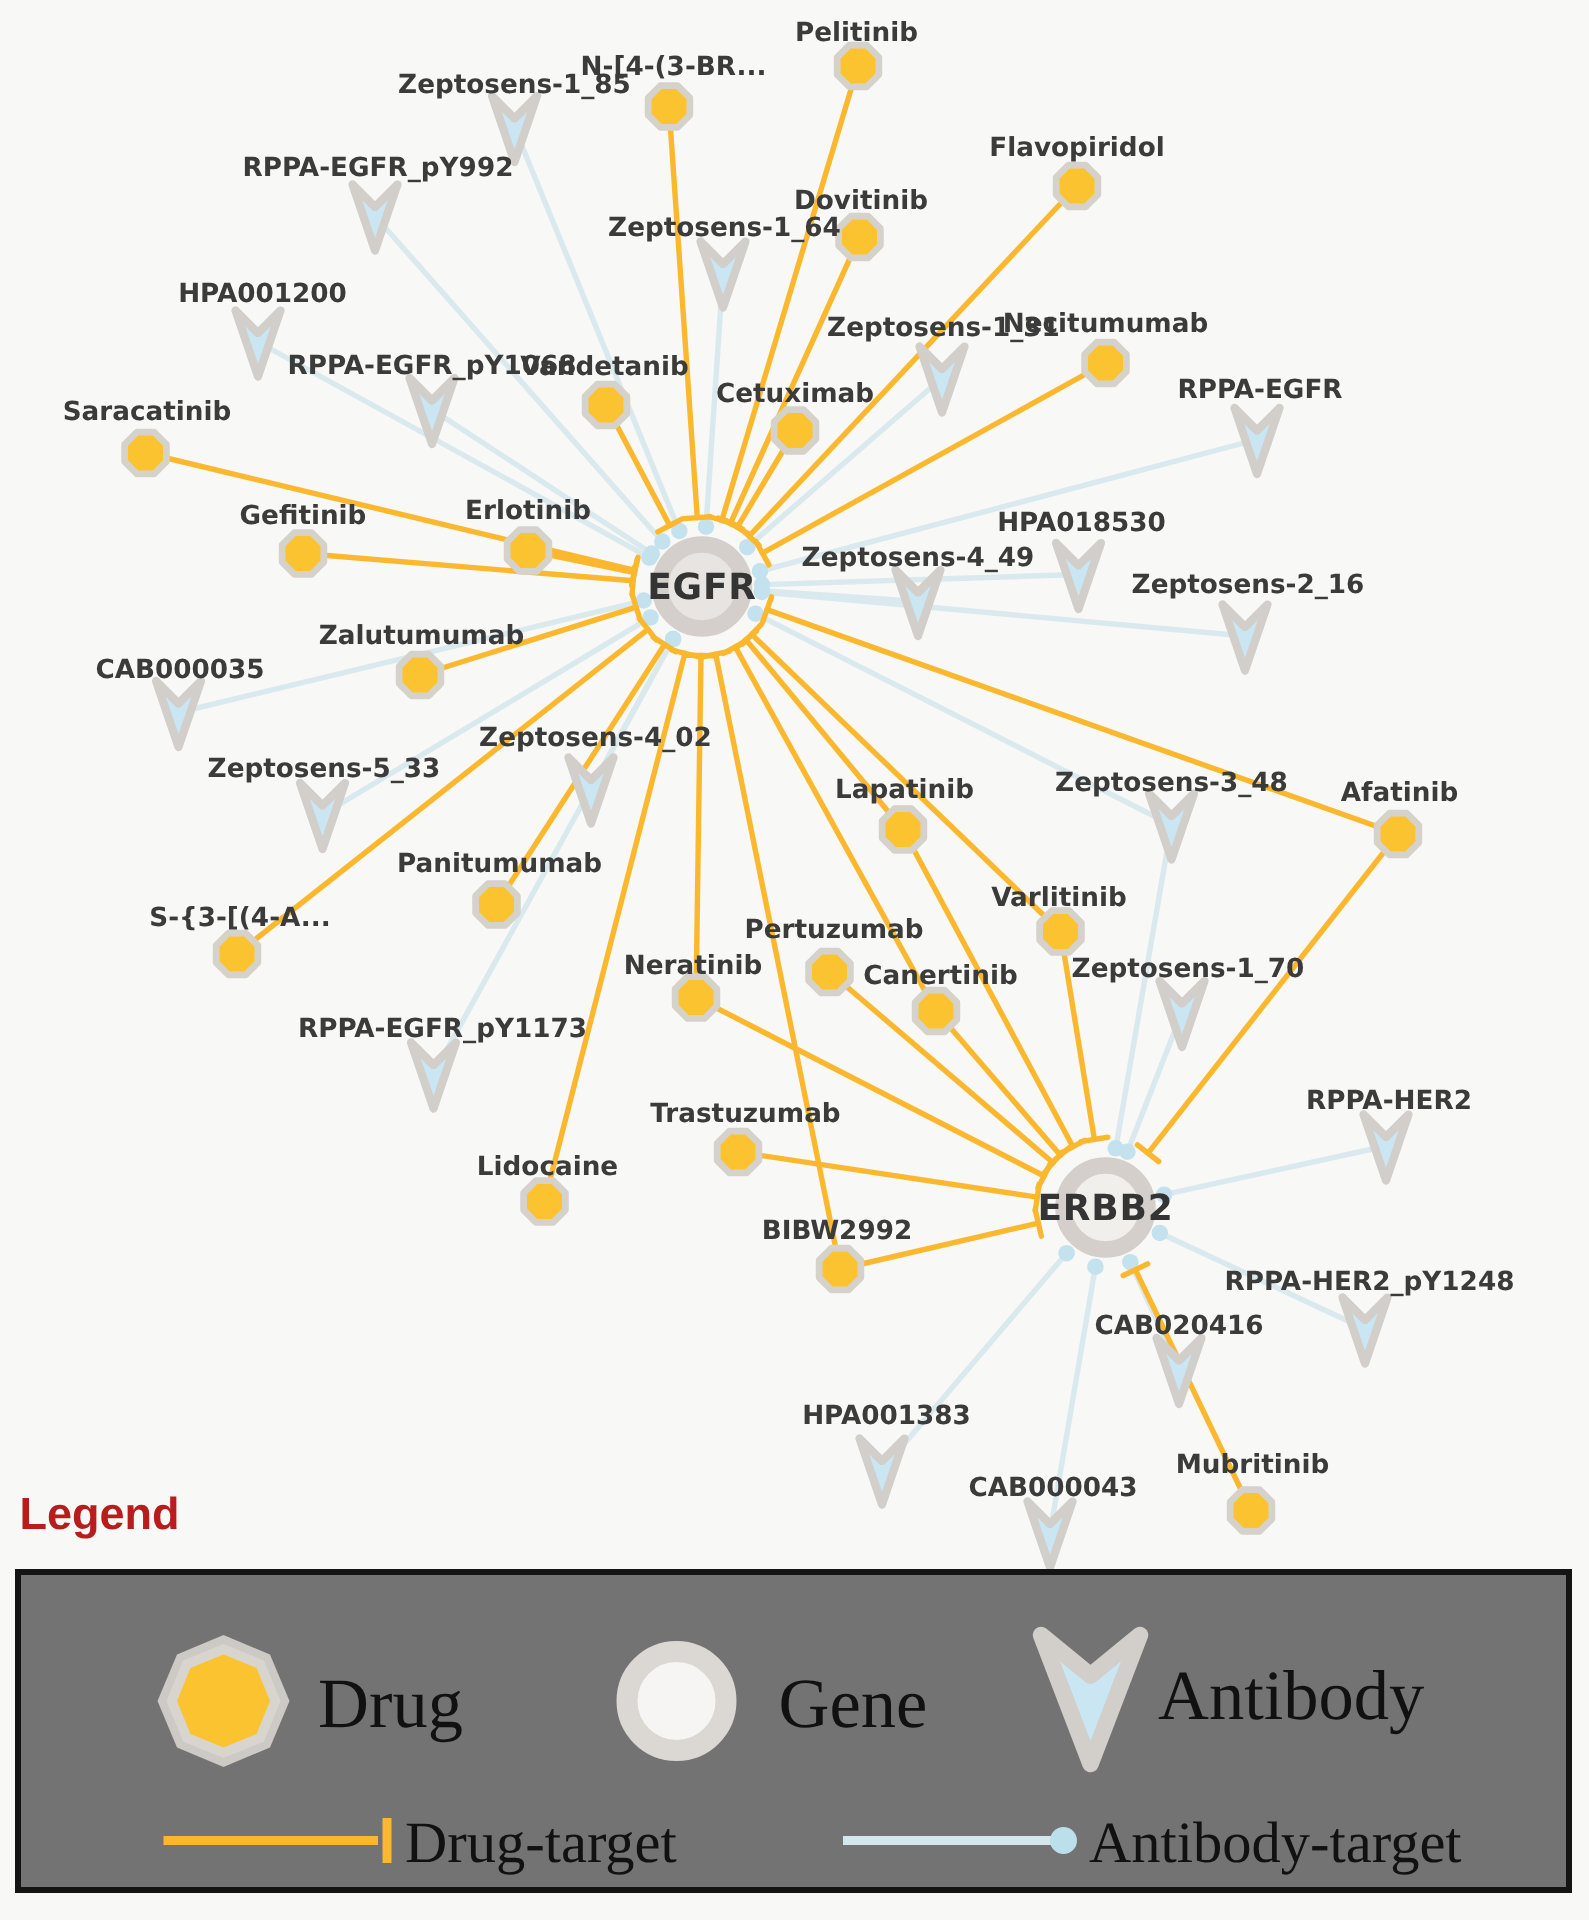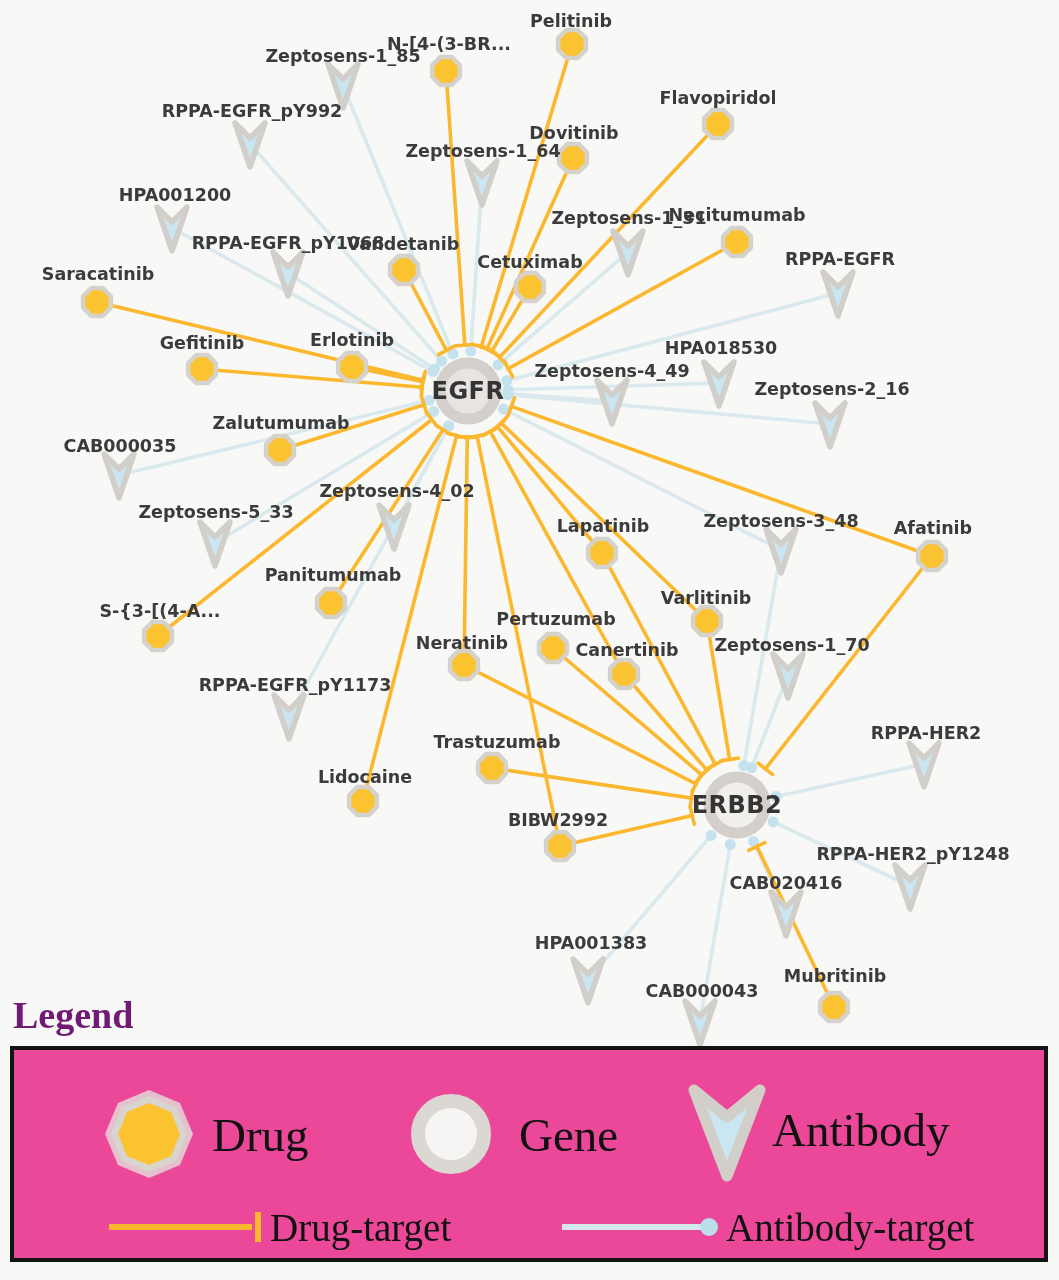--- a/index.html
+++ b/index.html
@@ -3,24 +3,24 @@
 <meta charset="utf-8">
 <style>
   html,body{margin:0;padding:0;background:#f8f8f6;}
   #stage{position:relative;width:1059px;height:1280px;background:#f8f8f6;overflow:hidden;
          font-family:"DejaVu Sans","Liberation Sans",sans-serif;}
   #net{position:absolute;left:0;top:0;}
   .node-label{font-family:"DejaVu Sans","Liberation Sans",sans-serif;font-weight:bold;
               font-size:17.5px;fill:#3b3b3b;}
   .gene-label{font-family:"DejaVu Sans","Liberation Sans",sans-serif;font-weight:bold;
               font-size:24px;fill:#343434;letter-spacing:.5px;}
-  #legend-title{position:absolute;left:13px;top:993px;font-family:Liberation Serif, serif;
-                font-weight:bold;font-size:38px;color:#701a75;}
+  #legend-title{position:absolute;left:13px;top:993px;font-family:Liberation Sans, sans-serif;
+                font-weight:bold;font-size:30px;color:#b91c1c;}
   #legend-box{position:absolute;left:10px;top:1046px;width:1030px;height:208px;
-              border:4px solid #141414;background:#ec4899;}
+              border:4px solid #141414;background:#737373;}
   .lg-text{font-family:"Liberation Serif","DejaVu Serif",serif;fill:#111;}
   .lg-big{font-size:47px;}
   .lg-small{font-size:39px;}
 </style>
 </head>
 <body>
 
 <div id="stage">
 
   <svg id="net" width="1059" height="1280" viewBox="0 0 1059 1280">

